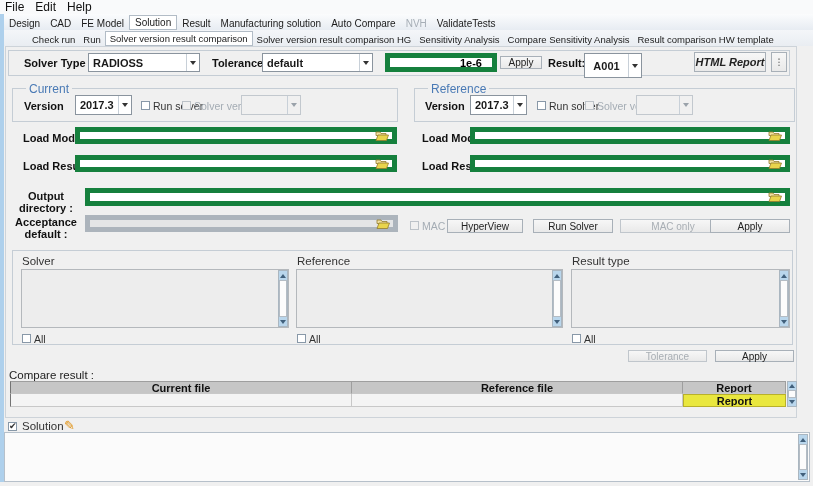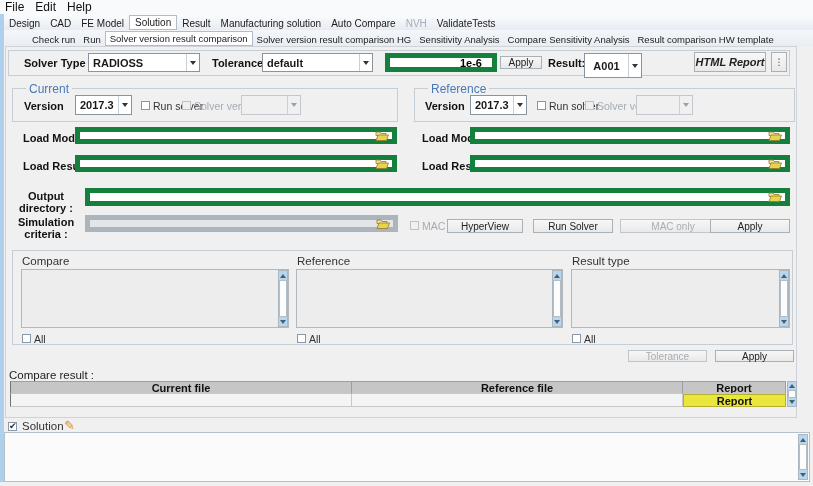--- a/index.html
+++ b/index.html
@@ -221,39 +221,39 @@
   <div class="field" style="left:85px; top:188px; width:705px; height:18px;">
     <input value="" style="">
     <span class="folder-btn">
       <svg width="14" height="11" viewBox="0 0 14 11">
           <path d="M1 1.5 h4 l1 1.5 h5 v2 h-10 z" fill="#f0e0a0" stroke="#947c2c" stroke-width="0.8"></path>
           <path d="M1 10 L3 4.5 H13.5 L11.5 10 Z" fill="#e8d44c" stroke="#947c2c" stroke-width="0.8"></path>
         </svg>
     </span>
   </div>
 
-  <div class="lbl2" style="left:8px; top:216px; width:76px;">Simulation criteria :</div>
+  <div class="lbl2" style="left:8px; top:216px; width:76px;">Acceptance default :</div>
   <div class="field disabled" style="left:85px; top:215px; width:313px; height:17px;">
     <input disabled="" value="" style="">
     <span class="folder-btn">
       <svg width="14" height="11" viewBox="0 0 14 11">
           <path d="M1 1.5 h4 l1 1.5 h5 v2 h-10 z" fill="#f0e0a0" stroke="#947c2c" stroke-width="0.8"></path>
           <path d="M1 10 L3 4.5 H13.5 L11.5 10 Z" fill="#e8d44c" stroke="#947c2c" stroke-width="0.8"></path>
         </svg>
     </span>
   </div>
   <span class="cb disabled" style="left:410px; top:221px;"></span>
   <span class="cblbl disabled" style="left:422px; top:220px;">MAC</span>
   <div class="btn" style="left:447px; top:219px; width:76px; height:14px;">HyperView</div>
   <div class="btn" style="left:533px; top:219px; width:80px; height:14px;">Run Solver</div>
   <div class="btn disabled" style="left:620px; top:219px; width:106px; height:14px;">MAC only</div>
   <div class="btn" style="left:710px; top:219px; width:80px; height:14px;">Apply</div>
 
   <div class="groupbox" style="left:12px; top:250px; width:781px; height:95px;"></div>
-  <span class="seclbl" style="left:22px; top:255px;">Compare</span>
+  <span class="seclbl" style="left:22px; top:255px;">Solver</span>
   <div class="listbox" style="left:21px; top:269px; width:268px; height:59px;">
     <div class="vscroll" style="right:0; top:0; height:57px;">
       <span class="sb-arrow up"></span>
       <span class="sb-thumb"></span>
       <span class="sb-arrow down"></span>
     </div>
   </div>
   <span class="cb" style="left:22px; top:334px;"></span>
   <span class="cblbl" style="left:34px; top:333px;">All</span>
 

